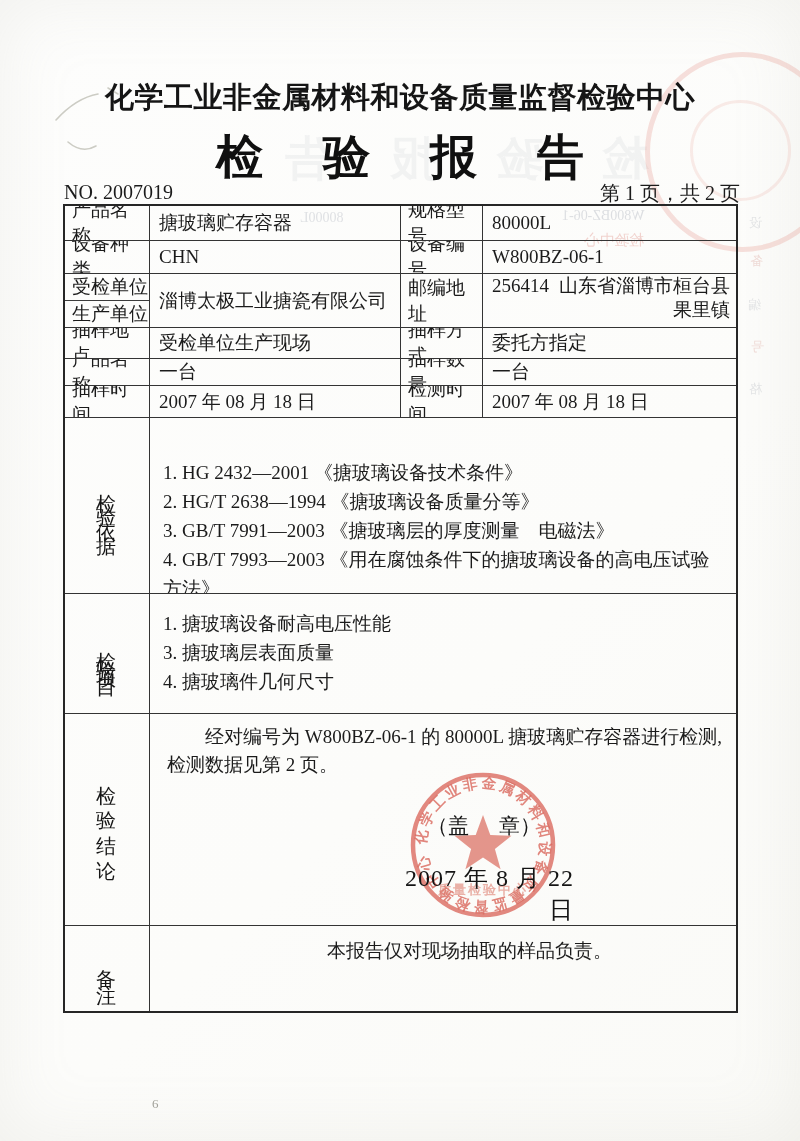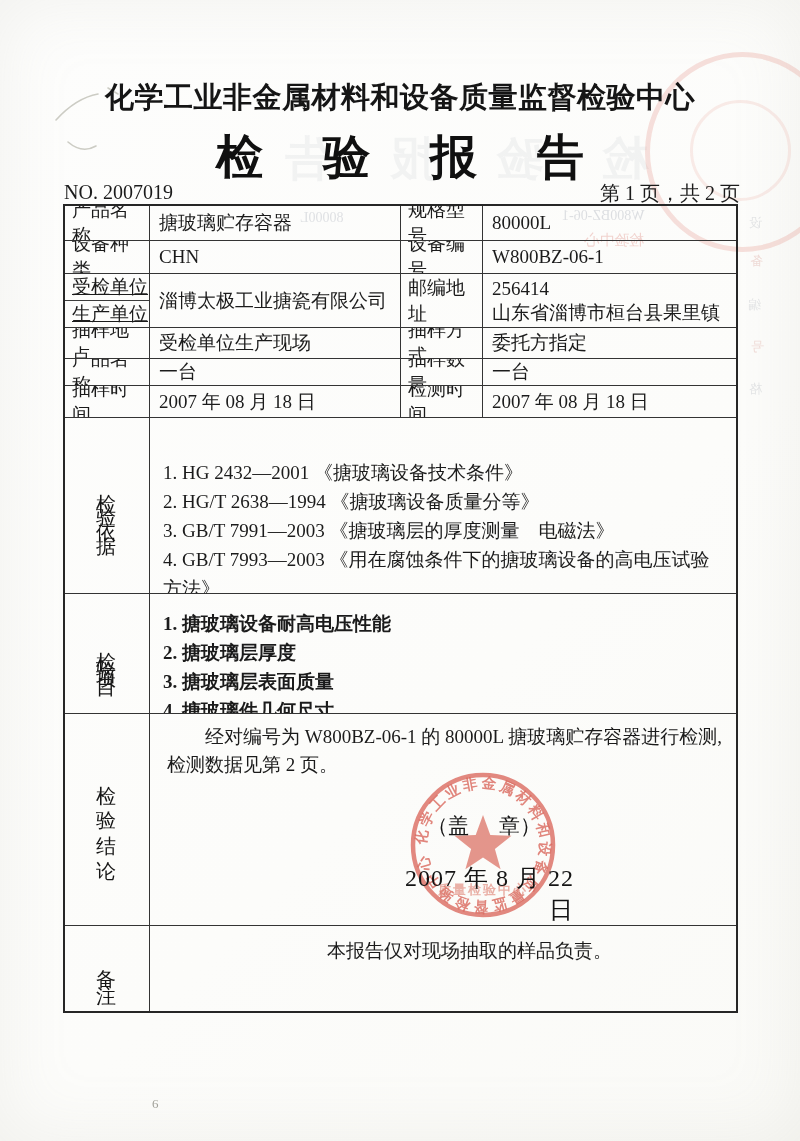--- a/index.html
+++ b/index.html
@@ -34,34 +34,34 @@
   }
   .tr{display:grid;grid-template-columns:85px 251px 82px 1fr;box-sizing:border-box;
       border-bottom:1.4px solid #343434;}
   .tr.section{grid-template-columns:85px 1fr;}
   .tr:last-child{border-bottom:none;}
   .td{box-sizing:border-box;border-right:1.4px solid #343434;display:flex;
       align-items:center;padding:0 6px 0 7px;font-size:19px;overflow:hidden;}
   .td:last-child{border-right:none;}
   .td.val{padding-left:9px;text-align:right;}
   .r1{height:35px}.r2{height:33px}.r3{height:54px}.r4{height:31px}.r5{height:27px}.r6{height:32px}
-  .split{flex-direction:column;align-items:stretch;padding:0;text-decoration:underline;}
+  .split{flex-direction:column;align-items:stretch;padding:0;}
   .split>div{flex:1;display:flex;align-items:center;padding-left:7px;}
   .split>div:first-child{border-bottom:1.2px solid #3c3c3c;}
-  .twoline{flex-direction:column;align-items:flex-start;justify-content:center;line-height:24px;}
+  .twoline{flex-direction:row;align-items:flex-start;justify-content:center;line-height:24px;}
   .vcell{justify-content:center;padding:0;}
   .vlabel{writing-mode:vertical-lr;text-orientation:upright;font-size:20px;color:#161616;}
   .ls-basis{letter-spacing:14px;}
   .ls-items{letter-spacing:9px;}
   .ls-concl{letter-spacing:25px;}
   .ls-rem{letter-spacing:16px;}
   .h-basis{height:176px}.h-items{height:120px}.h-concl{height:212px}.h-rem{height:85px}
   .content{display:block;align-items:flex-start;line-height:29px;font-size:19px;}
   .content-basis{padding:40px 10px 0 13px;}
-  .content-items{padding:15px 10px 0 13px;font-weight:bold;}
+  .content-items{padding:15px 10px 0 13px;}
   .content-concl{display:block;padding:9px 20px 0 17px;position:relative;font-family:Liberation Serif, serif;}
   .concl-text{width:560px;text-indent:2em;line-height:28px;}
   .content-rem{display:block;padding:12px 14px 0 14px;}
   .rem-text{text-indent:2.8em;line-height:26px;text-align:center;}
   
   .stamp{position:absolute;left:403px;top:762px;width:160px;height:166px;z-index:1;
          mix-blend-mode:multiply;opacity:.88;}
   .seal-line{position:absolute;left:404px;top:812px;width:160px;display:flex;
              justify-content:center;gap:30px;font-size:21px;z-index:2;color:#141414;}
   .concl-date{position:absolute;left:404px;top:862px;width:170px;text-align:right;
@@ -174,21 +174,20 @@
 
       </div>
     </div>
 
     <div class="tr section h-items">
       <div class="td vcell">
         <span class="vlabel ls-items">检验项目</span>
       </div>
       <div class="td content content-items">
         <div>1.  搪玻璃设备耐高电压性能</div>
-        <div>2.  搪玻璃层厚度</div>
         <div>3.  搪玻璃层表面质量</div>
         <div>4.  搪玻璃件几何尺寸</div>
       </div>
     </div>
 
     <div class="tr section h-concl">
       <div class="td vcell">
         <span class="vlabel ls-concl">检验结论</span>
       </div>
       <div class="td content content-concl">

